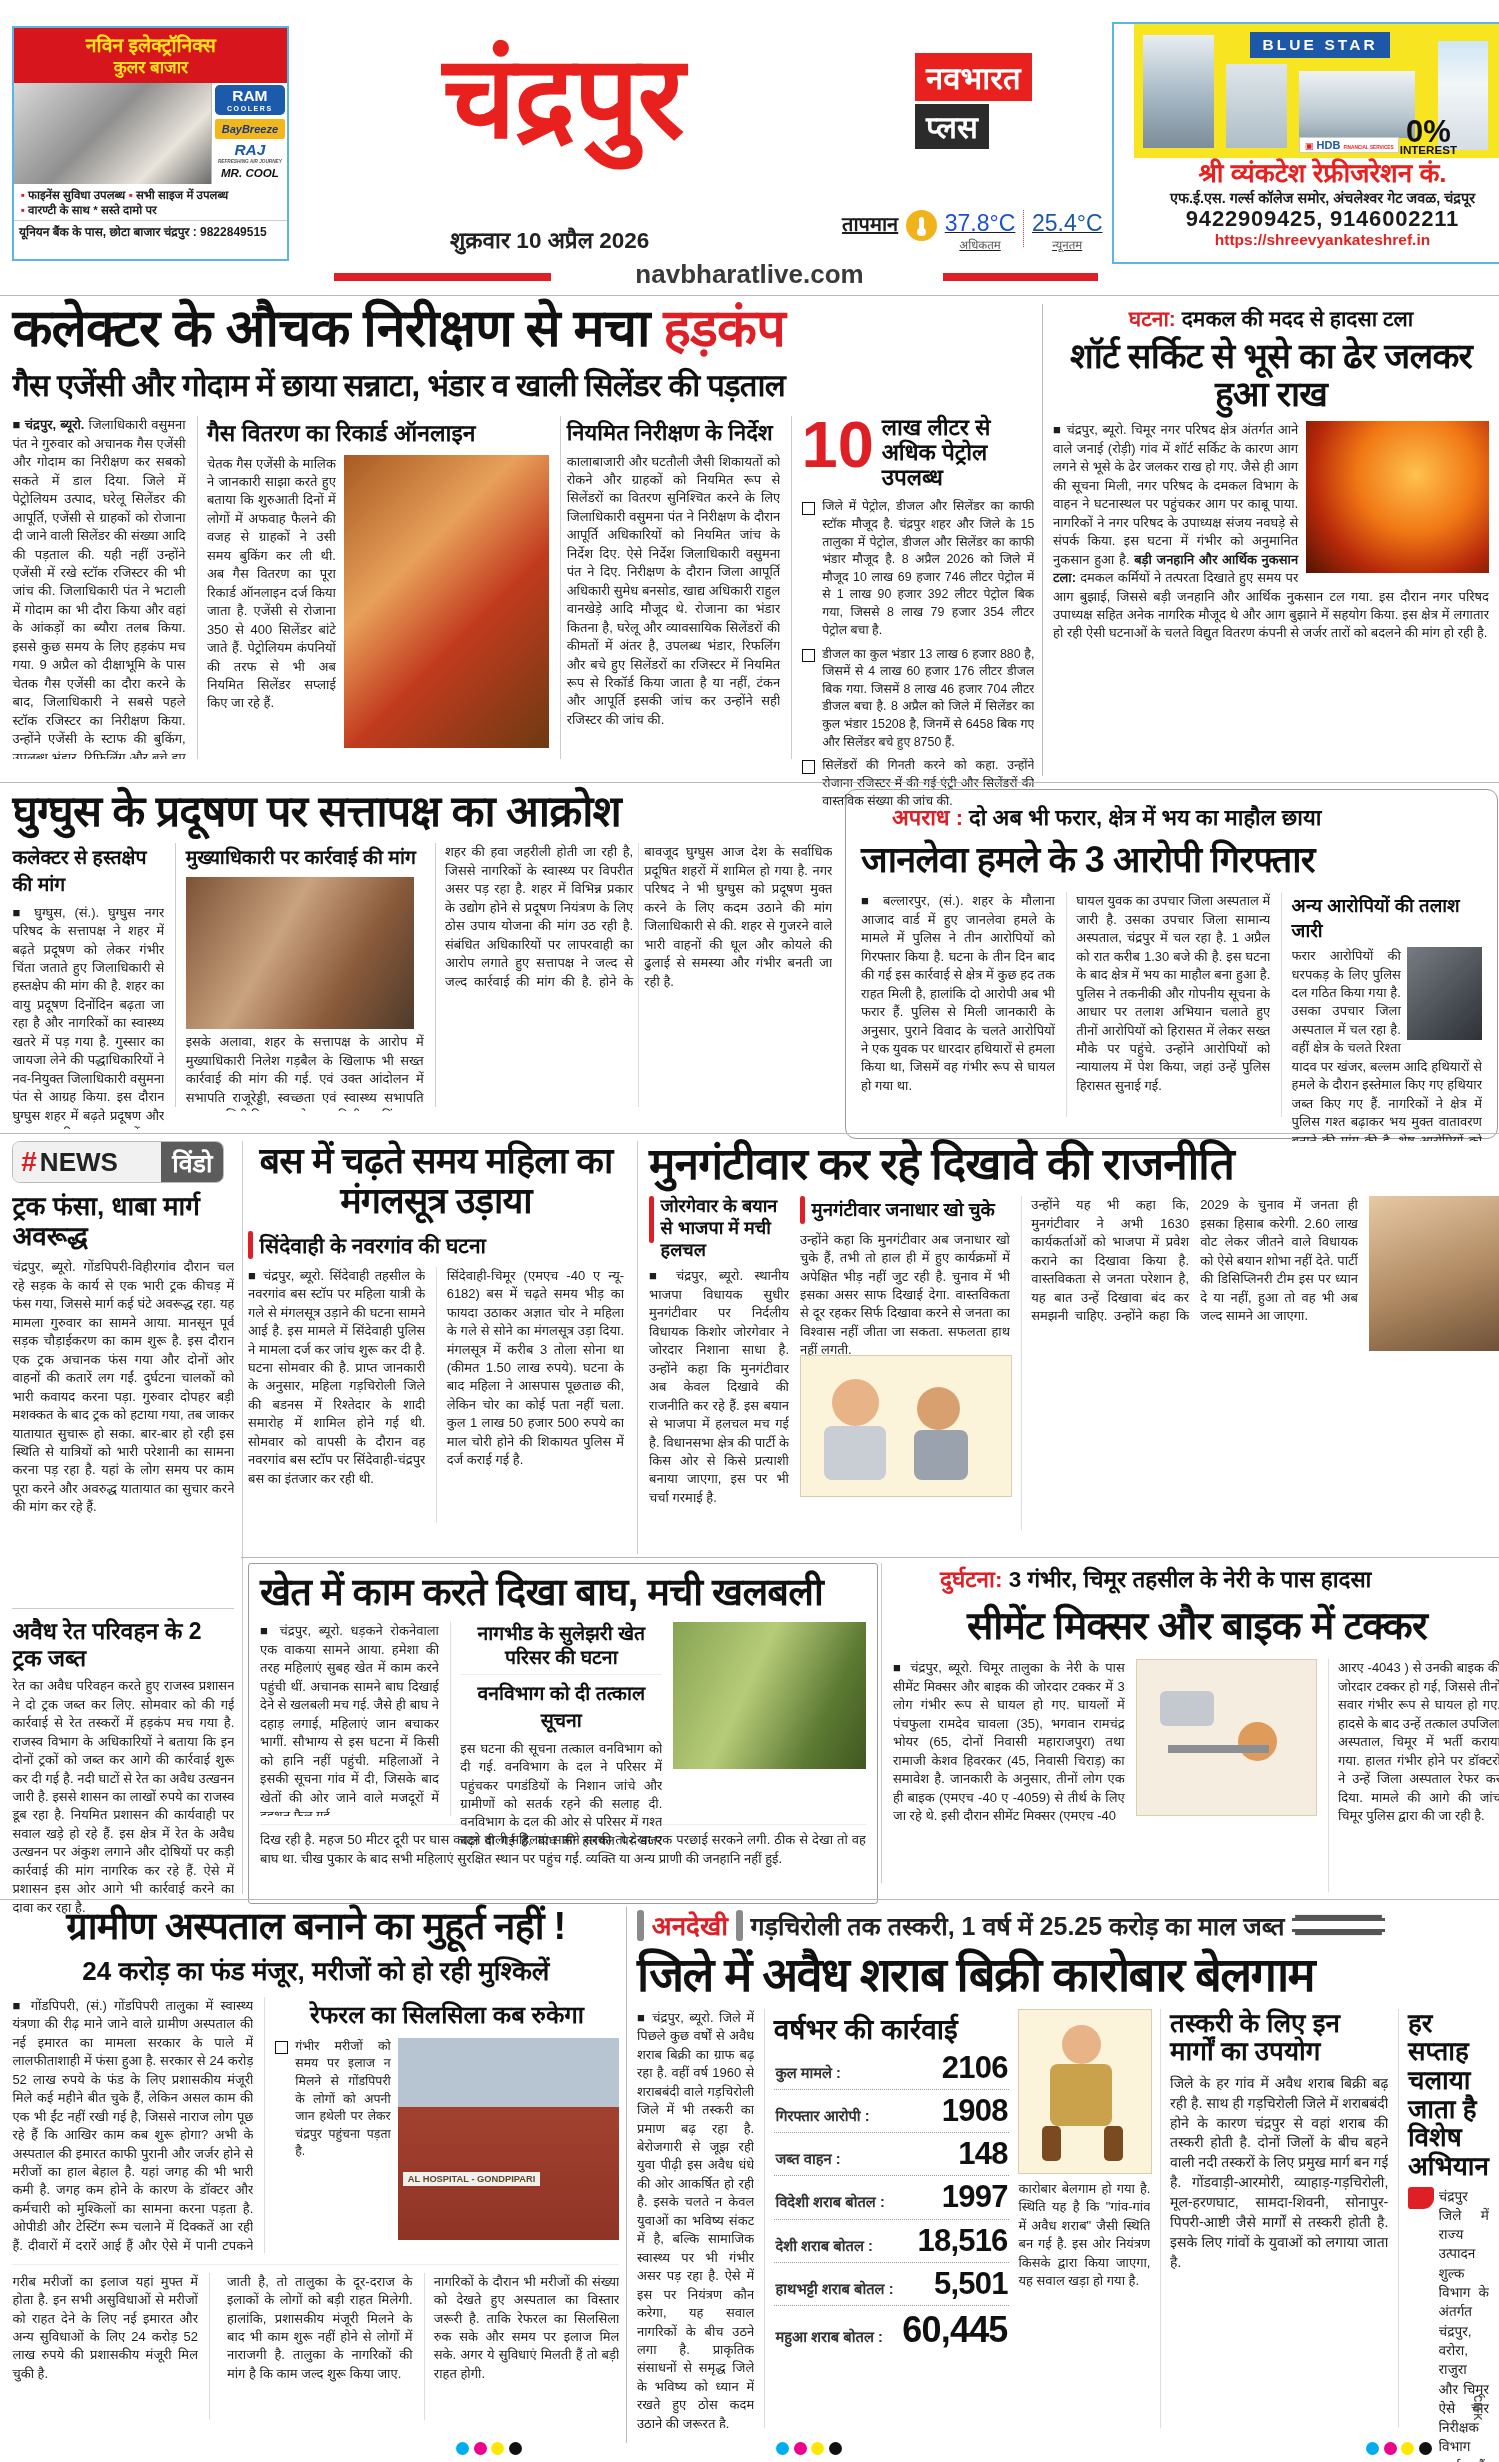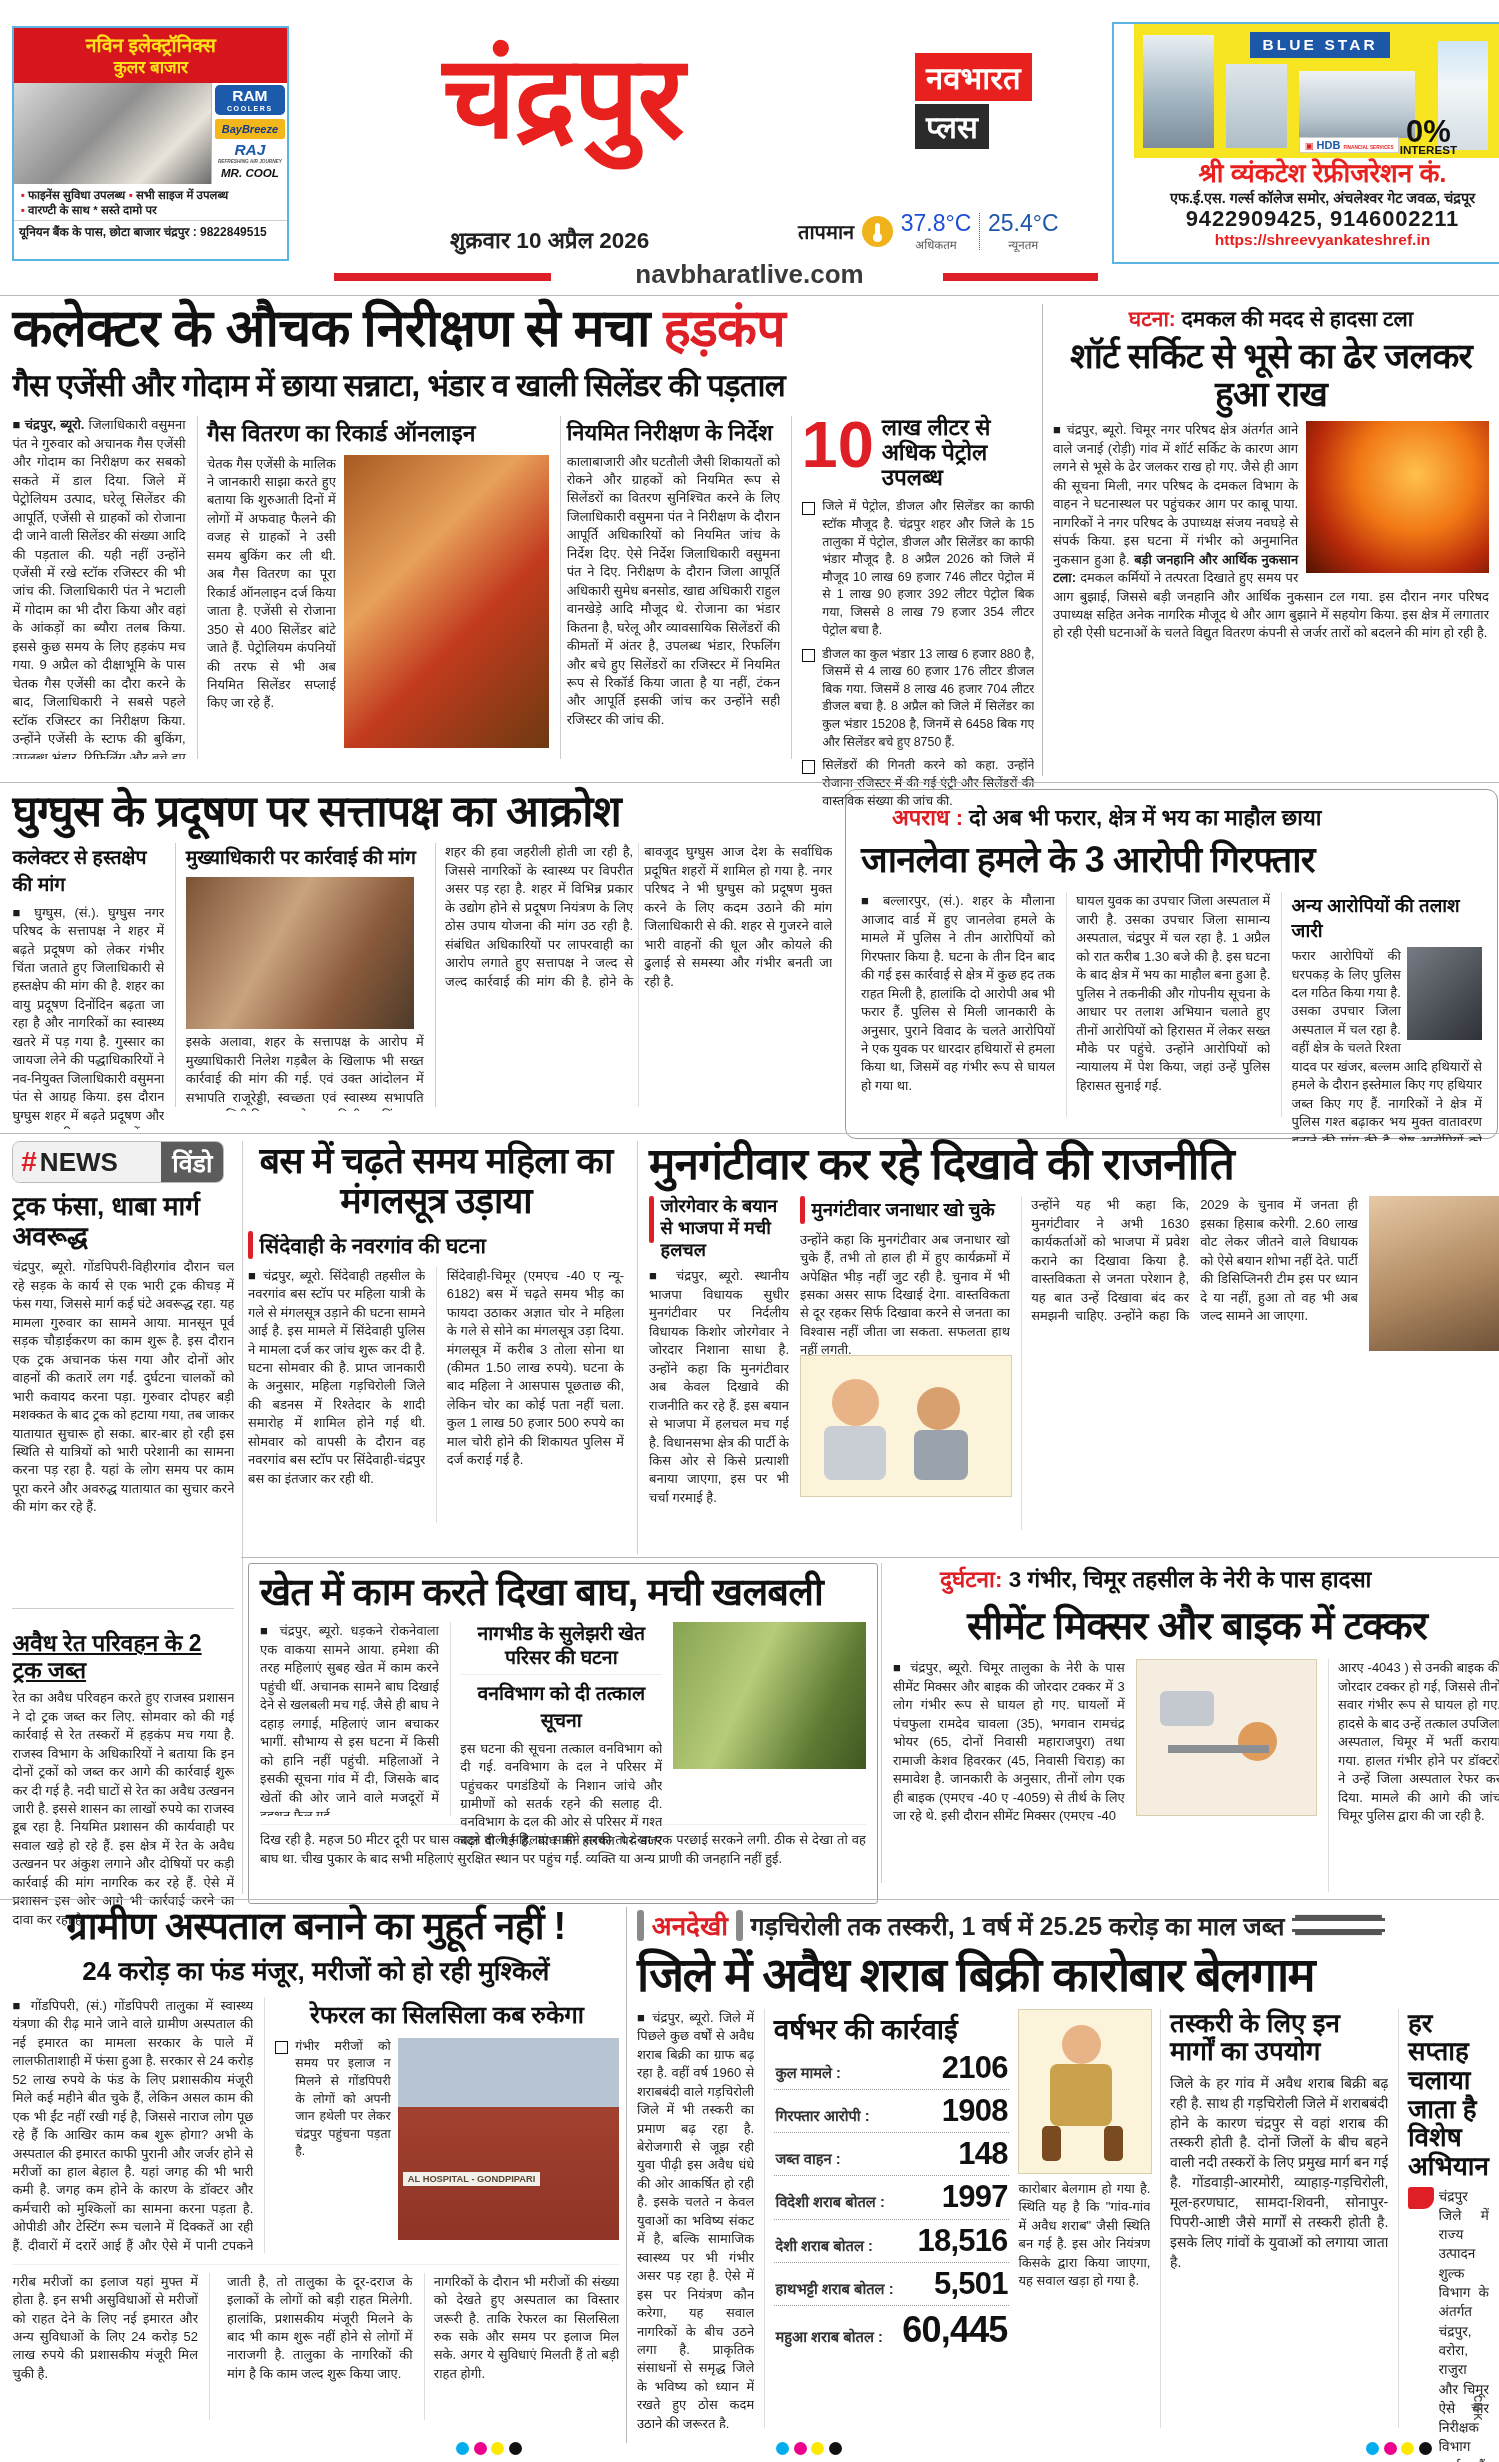--- a/index.html
+++ b/index.html
@@ -73,21 +73,21 @@
 
   <div class="abs" style="left:435px;top:23px;width:660px;height:194px;">
     <span style="position:absolute;left:7.8px;top:0;font-size:115px;font-weight:bold;color:#e8201e;line-height:1.3;letter-spacing:-1.6px;">चंद्रपुर</span>
     <div class="abs" style="left:480px;top:29.5px;">
       <div style="background:#e8201e;color:#fff;font-weight:bold;font-size:31px;padding:3.1px 11px;">नवभारत</div>
       <div style="background:#2b2b2b;color:#fff;font-weight:bold;font-size:31px;padding:1.6px 11px;display:inline-block;margin-top:3.1px;">प्लस</div>
     </div>
   </div>
   <div class="abs" style="left:450px;top:224px;font-size:22.5px;font-weight:bold;color:#222;">शुक्रवार 10 अप्रैल 2026</div>
 
-  <div class="abs" style="left:798px;top:210px;display:flex;align-items:center;gap:7.8px;">
+  <div class="abs" style="left:842px;top:210px;display:flex;align-items:flex-start;gap:7.8px;text-decoration:underline;">
     <span style="font-weight:bold;font-size:20px;">तापमान</span>
     <span style="width:31px;height:31px;border-radius:50%;background:#f0b31c;display:inline-flex;align-items:center;justify-content:center;">
       <span style="width:5.4px;height:17px;background:#fff;border-radius:3.1px;display:inline-block;position:relative;">
         <span style="position:absolute;bottom:-2.3px;left:-1.6px;width:8.5px;height:8.5px;background:#fff;border-radius:50%;"></span>
       </span>
     </span>
     <span style="text-align:center;">
       <span style="font-size:23px;color:#1d4ed8;">37.8°C</span>
       <div style="font-size:11.6px;color:#555;">अधिकतम</div>
     </span>
@@ -228,21 +228,21 @@
   <div class="abs" style="left:12.4px;top:1141px;width:222px;height:753px;border-right:0.8px solid #ccc;padding-right:7.8px;">
     <div style="display:flex;align-items:stretch;border:0.8px solid #bbb;border-radius:7.8px;overflow:hidden;width:210px;">
       <span style="background:#f1f1f1;display:flex;align-items:center;padding:3.1px 7.8px;gap:3.1px;flex:1;">
         <span class="red" style="font-size:28px;font-weight:bold;">#</span>
         <span style="font-size:26px;font-weight:bold;color:#222;">NEWS</span>
       </span>
       <span style="background:#5c5c5c;color:#fff;font-size:25px;font-weight:bold;display:flex;align-items:center;padding:3.1px 11px;">विंडो</span>
     </div>
     <div class="subhead" style="font-size:26px;line-height:1.15;margin-top:9.3px;">ट्रक फंसा, धाबा मार्ग अवरूद्ध</div>
     <div class="body" style="margin-top:6.2px;height:342px;">चंद्रपुर, ब्यूरो. गोंडपिपरी-विहीरगांव दौरान चल रहे सड़क के कार्य से एक भारी ट्रक कीचड़ में फंस गया, जिससे मार्ग कई घंटे अवरूद्ध रहा. यह मामला गुरुवार का सामने आया. मानसून पूर्व सड़क चौड़ाईकरण का काम शुरू है. इस दौरान एक ट्रक अचानक फंस गया और दोनों ओर वाहनों की कतारें लग गईं. दुर्घटना चालकों को भारी कवायद करना पड़ा. गुरुवार दोपहर बड़ी मशक्कत के बाद ट्रक को हटाया गया, तब जाकर यातायात सुचारू हो सका. बार-बार हो रही इस स्थिति से यात्रियों को भारी परेशानी का सामना करना पड़ रहा है. यहां के लोग समय पर काम पूरा करने और अवरुद्ध यातायात का सुचार करने की मांग कर रहे हैं.</div>
-    <div class="subhead" style="font-size:23px;line-height:1.15;margin-top:7.8px;border-top:0.8px solid #ccc;padding-top:21px;text-decoration:underline;">अवैध रेत परिवहन के 2 ट्रक जब्त</div>
+    <div class="subhead" style="font-size:23px;line-height:1.15;margin-top:7.8px;border-top:0.8px solid #ccc;padding-top:9px;">अवैध रेत परिवहन के 2 ट्रक जब्त</div>
     <div class="body" style="margin-top:6.2px;height:256px;">रेत का अवैध परिवहन करते हुए राजस्व प्रशासन ने दो ट्रक जब्त कर लिए. सोमवार को की गई कार्रवाई से रेत तस्करों में हड़कंप मच गया है. राजस्व विभाग के अधिकारियों ने बताया कि इन दोनों ट्रकों को जब्त कर आगे की कार्रवाई शुरू कर दी गई है. नदी घाटों से रेत का अवैध उत्खनन जारी है. इससे शासन का लाखों रुपये का राजस्व डूब रहा है. नियमित प्रशासन की कार्यवाही पर सवाल खड़े हो रहे हैं. इस क्षेत्र में रेत के अवैध उत्खनन पर अंकुश लगाने और दोषियों पर कड़ी कार्रवाई की मांग नागरिक कर रहे हैं. ऐसे में प्रशासन इस ओर आगे भी कार्रवाई करने का दावा कर रहा है.</div>
   </div>
 
   <div class="abs" style="left:248px;top:1141px;width:376px;height:413px;">
     <div class="headline" style="font-size:36px;text-align:center;line-height:1.12;">बस में चढ़ते समय महिला का मंगलसूत्र उड़ाया</div>
     <div class="barhead" style="margin-top:9.3px;">
       <span class="redbar" style="height:28px;"></span>
       <span class="subhead" style="font-size:21px;">सिंदेवाही के नवरगांव की घटना</span>
     </div>
     <div class="colrow" style="gap:11px;margin-top:7.8px;height:256px;">

